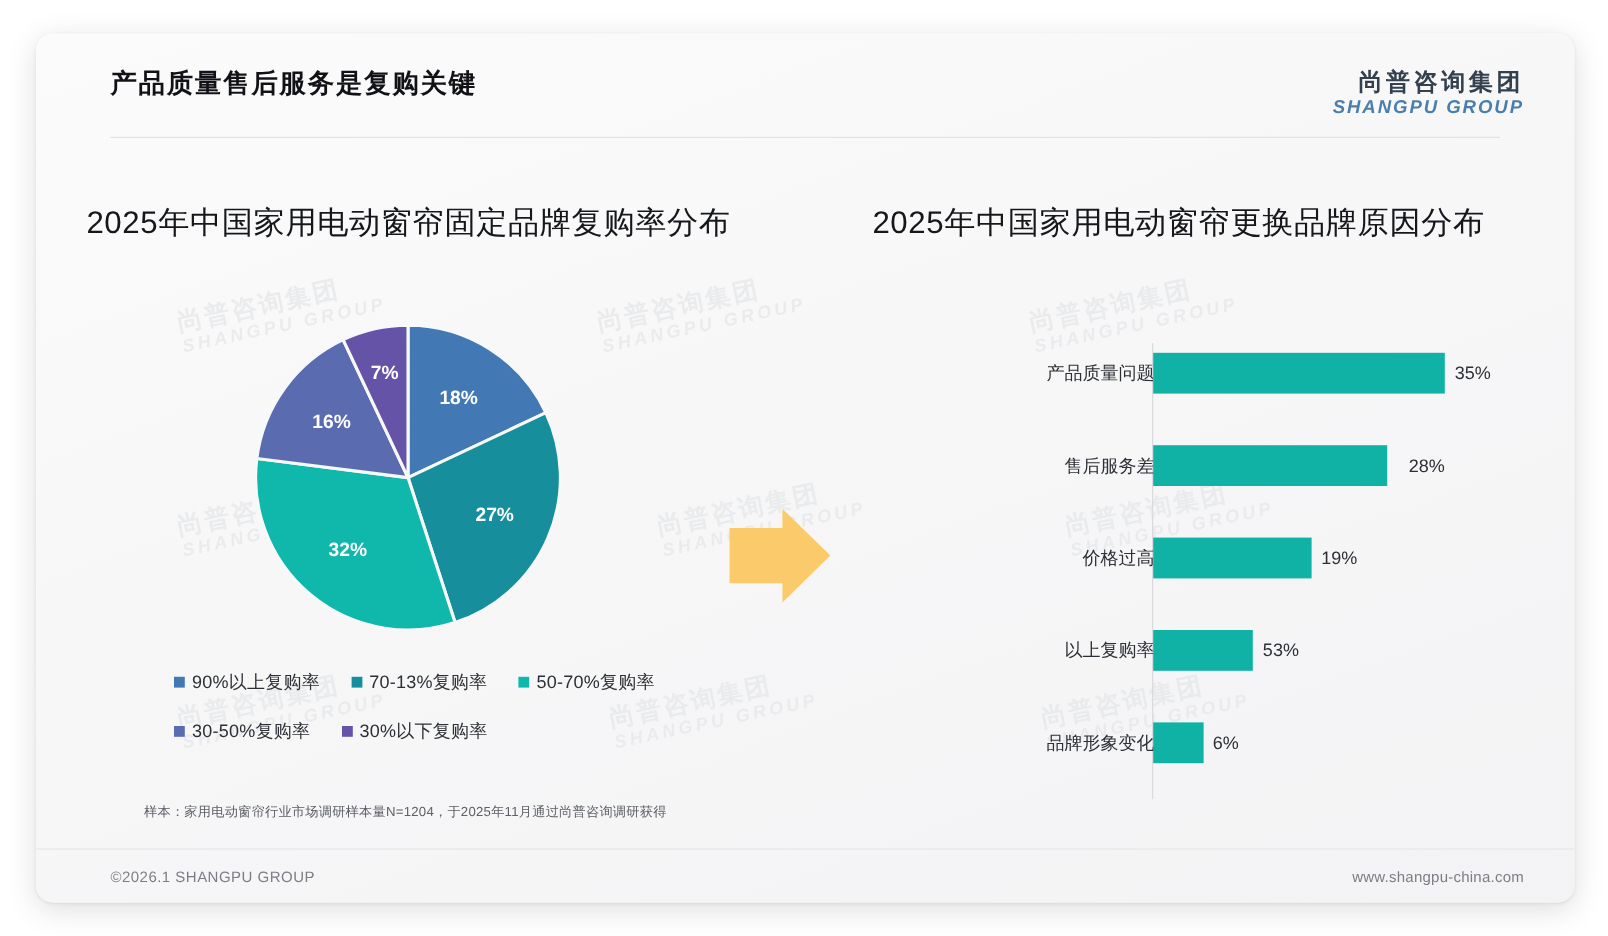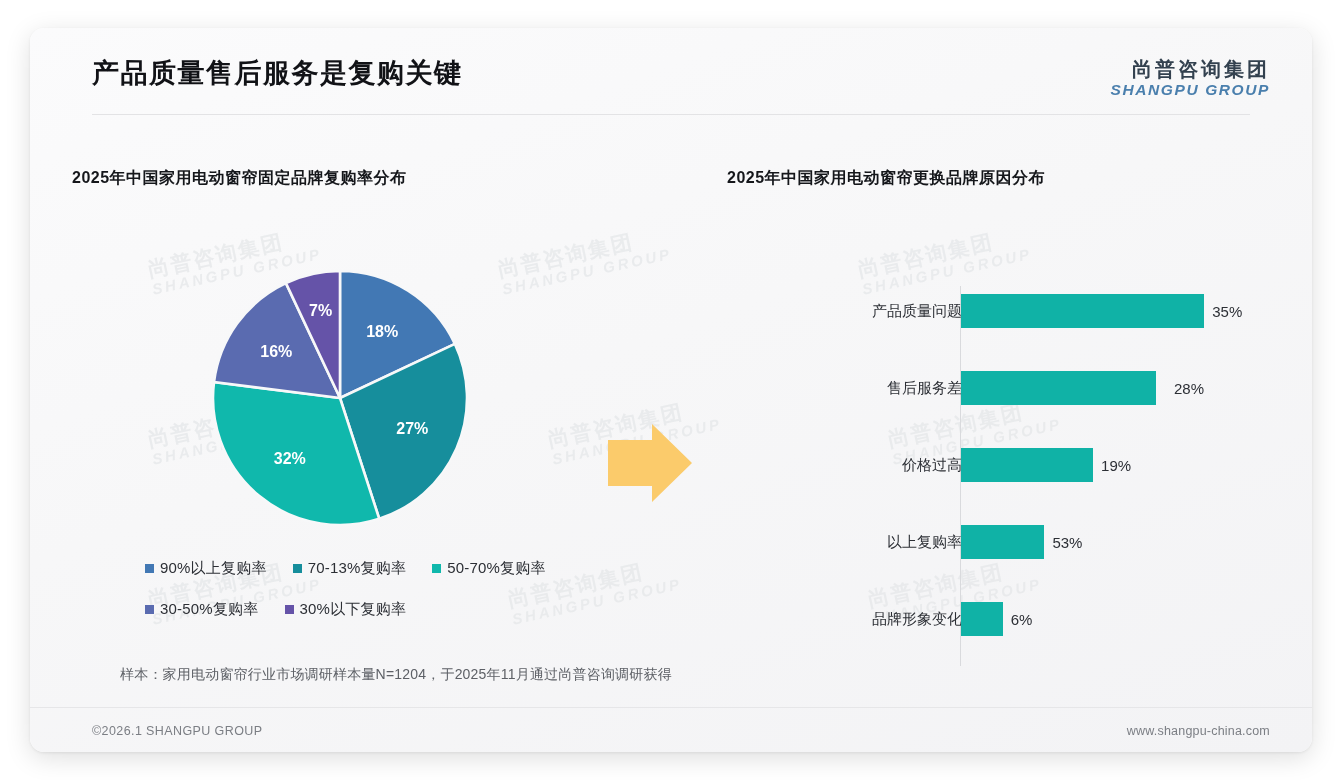--- a/index.html
+++ b/index.html
@@ -32,41 +32,41 @@
   }
   .wm .cn { font-size: 21px; font-weight: 700; letter-spacing: 2px; display:block; }
   .wm .en { font-size: 15px; font-weight: 700; font-style: italic; letter-spacing: 3px; display:block; }
 
   
   #header {
     position: absolute; left: 0; top: 0; width: 100%; height: 88px;
   }
   #page-title {
     position: absolute; left: 62px; top: 27px;
-    font-size: 27px; font-weight: 700; color: #111216;
+    font-size: 22px; font-weight: 700; color: #111216;
     letter-spacing: 1.5px;
   }
   #logo { position: absolute; right: 42px; top: 30px; text-align: right; }
   #logo .logo-cn {
     font-size: 20px; font-weight: 700; color: #33414f; letter-spacing: 3px;
     line-height: 1.15;
   }
   #logo .logo-en {
     font-size: 15.5px; font-weight: 700; font-style: italic; color: #4a7fad;
     letter-spacing: 1.6px; line-height: 1.2;
   }
   #header-rule {
     position: absolute; left: 62px; top: 86px; width: 1158px; height: 1px;
     background: #e3e3e5;
   }
 
   
   .chart-title {
     position: absolute;
-    font-size: 16px; font-weight: 700; color: #15171b; letter-spacing: 0.5px;
+    font-size: 26px; font-weight: 400; color: #15171b; letter-spacing: 0.5px;
   }
   #pie-title { left: 42px; top: 140px; }
   #bar-title { left: 697px; top: 140px; }
 
   
   #pie-wrap { position: absolute; left: 40px; top: 225px; width: 600px; height: 420px; }
   #pie-svg { position: absolute; left: 135px; top: 10px; }
   .pie-label {
     fill: #ffffff; font-family: "Liberation Sans", sans-serif;
     font-size: 16px; font-weight: 700;
@@ -102,21 +102,21 @@
   }
   .bar-value {
     position: absolute; top: 0; height: 34px;
     display: flex; align-items: center;
     font-size: 15px; color: #2c2f35;
   }
 
   
   #footnote {
     position: absolute; left: 90px; bottom: 68px;
-    font-size: 14px; color: #5d6066; letter-spacing: 0.2px;
+    font-size: 11px; color: #5d6066; letter-spacing: 0.2px;
   }
   #footer-rule {
     position: absolute; left: 0; bottom: 44px; width: 100%; height: 1px;
     background: #e6e6e8;
   }
   #footer-left {
     position: absolute; left: 62px; bottom: 14px;
     font-size: 12.5px; color: #7b7e84; letter-spacing: 0.4px;
   }
   #footer-right {

